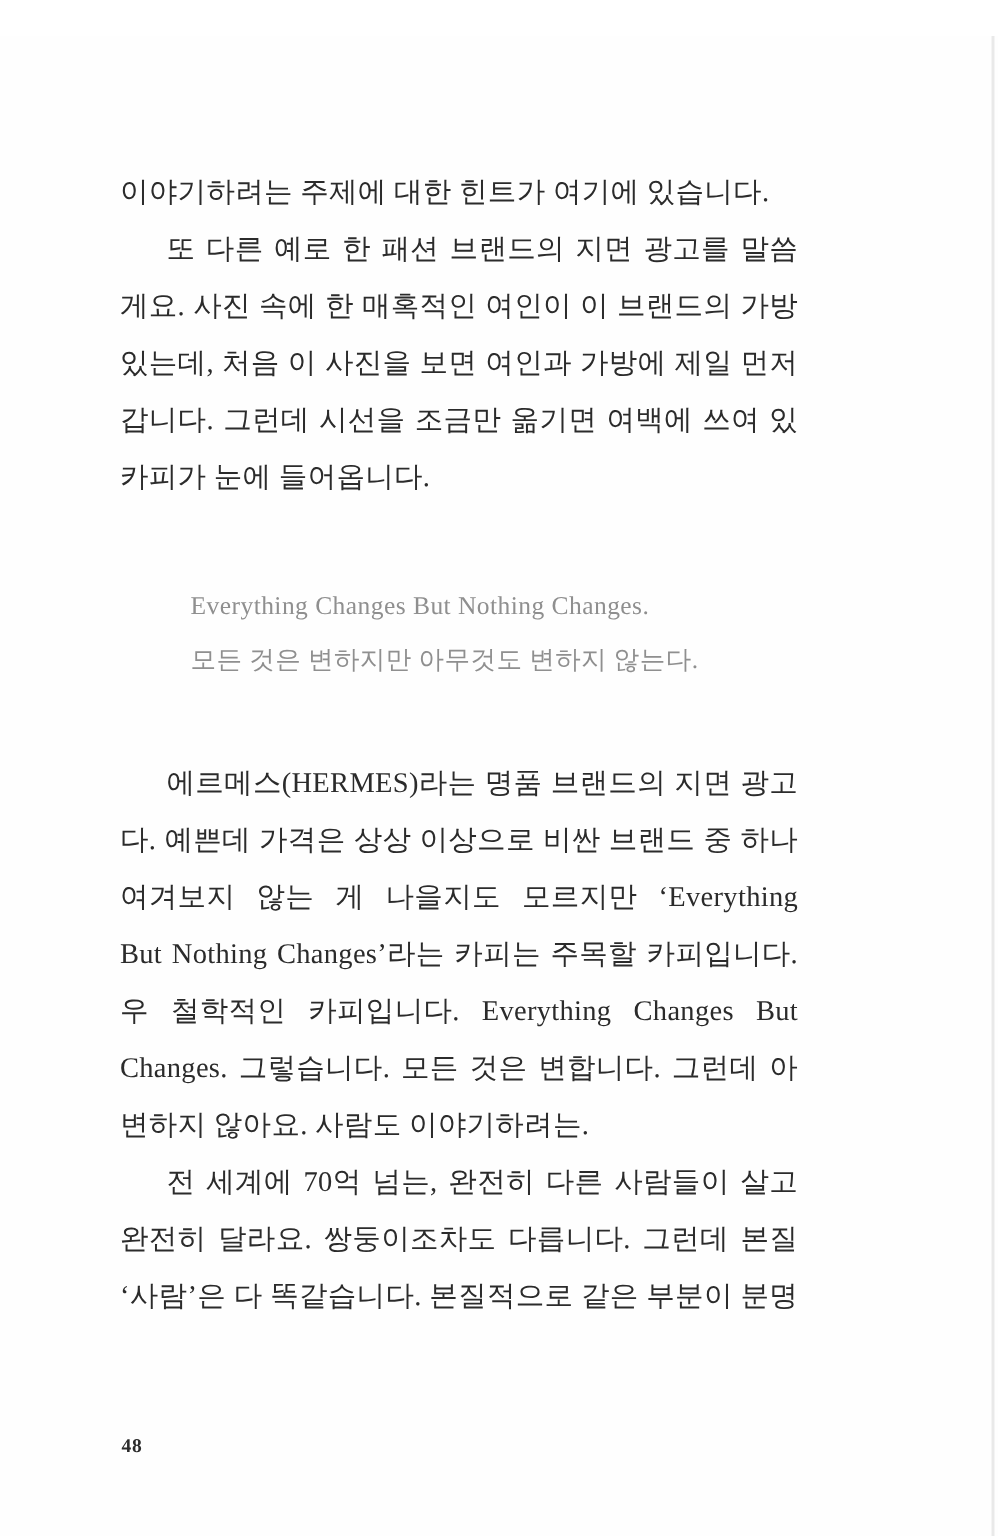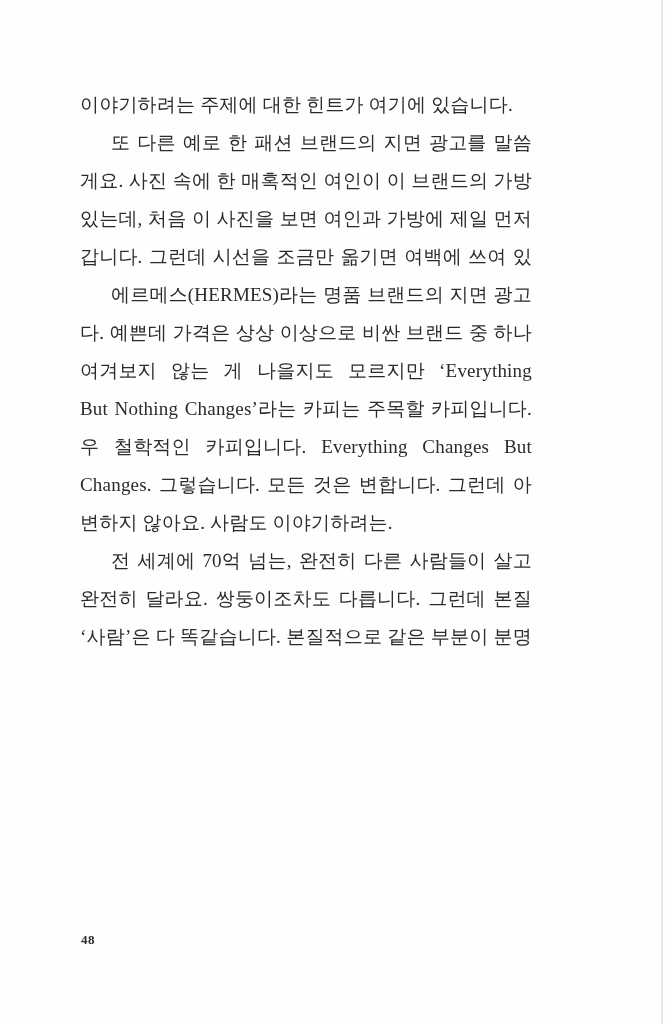--- a/index.html
+++ b/index.html
@@ -11,20 +11,21 @@
     height: 1024px;
     background: #ffffff;
     font-family: "Liberation Serif", "DejaVu Serif", serif;
     position: relative;
     overflow: hidden;
   }
   .book-page {
     position: absolute;
     inset: 0;
     background: #fefefe;
+    margin-top: 24px;
   }
   
   .page-edge {
     position: absolute;
     top: 0;
     bottom: 0;
     left: 661px;
     width: 2px;
     background: #e9e9e9;
   }
@@ -80,21 +81,26 @@
 <div class="book-page">
 
   <div class="text-block">
 
     <div class="line">이야기하려는 주제에 대한 힌트가 여기에 있습니다.</div>
 
     <div class="line jl indent">또 다른 예로 한 패션 브랜드의 지면 광고를 말씀드려볼</div>
     <div class="line jl">게요. 사진 속에 한 매혹적인 여인이 이 브랜드의 가방을 들고</div>
     <div class="line jl">있는데, 처음 이 사진을 보면 여인과 가방에 제일 먼저 눈길이</div>
     <div class="line jl">갑니다. 그런데 시선을 조금만 옮기면 여백에 쓰여 있는 짧은</div>
+    <div class="line">카피가 눈에 들어옵니다.</div>
 
+    <div class="quote-block">
+      <div class="quote-line">Everything Changes But Nothing Changes.</div>
+      <div class="quote-line">모든 것은 변하지만 아무것도 변하지 않는다.</div>
+    </div>
 
     <div class="line jl indent">에르메스(HERMES)라는 명품 브랜드의 지면 광고입니</div>
     <div class="line jl">다. 예쁜데 가격은 상상 이상으로 비싼 브랜드 중 하나죠. 눈</div>
     <div class="line jl">여겨보지 않는 게 나을지도 모르지만 ‘Everything Changes</div>
     <div class="line jl">But Nothing Changes’라는 카피는 주목할 카피입니다. 매</div>
     <div class="line jl">우 철학적인 카피입니다. Everything Changes But Nothing</div>
     <div class="line jl">Changes. 그렇습니다. 모든 것은 변합니다. 그런데 아무것도</div>
     <div class="line">변하지 않아요. 사람도 이야기하려는.</div>
 
     <div class="line jl indent">전 세계에 70억 넘는, 완전히 다른 사람들이 살고 있어요.</div>

